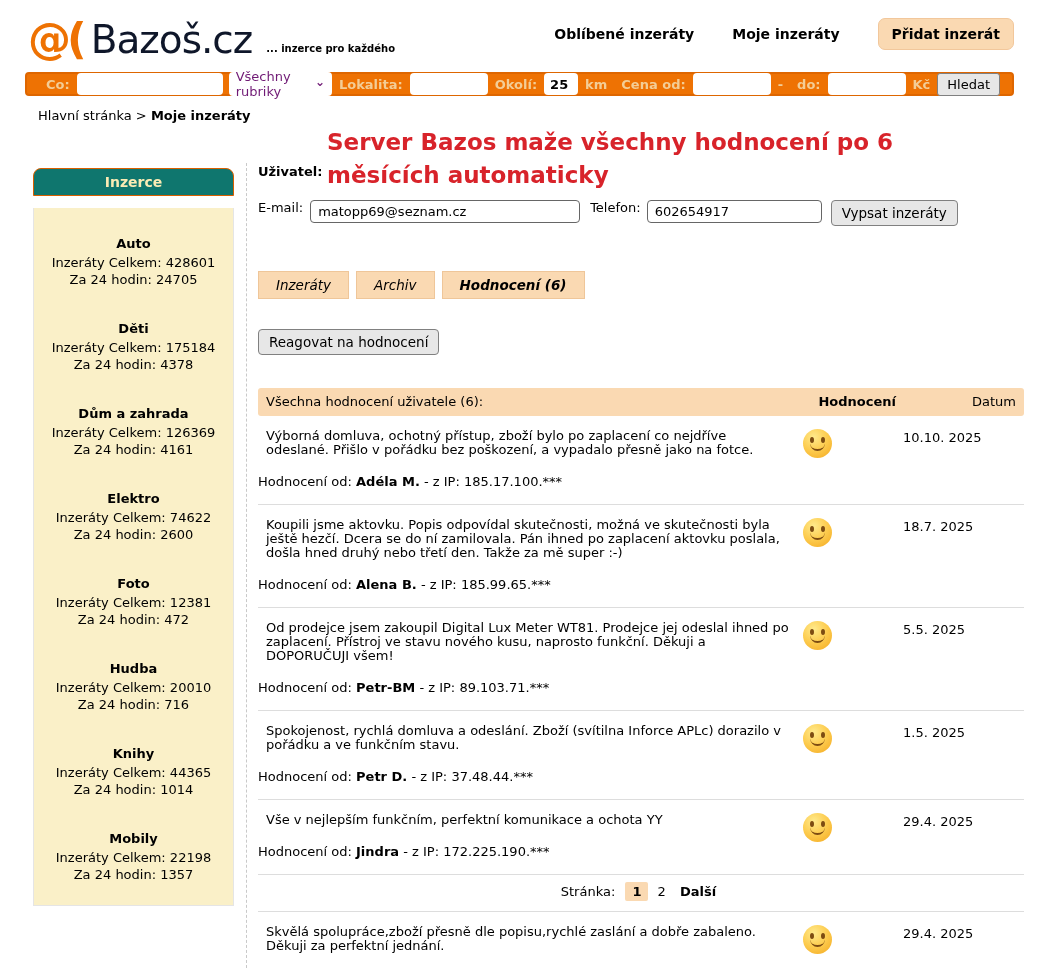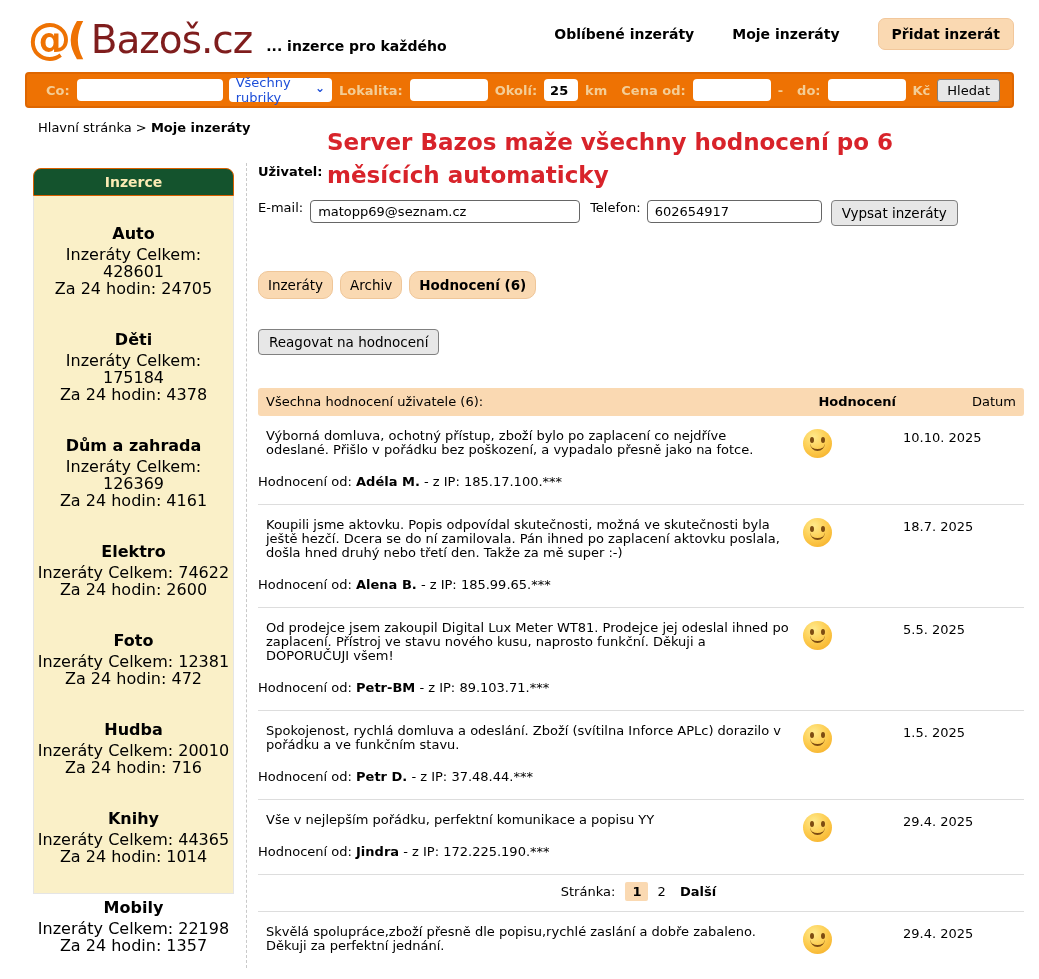--- a/index.html
+++ b/index.html
@@ -4,74 +4,74 @@
 <style>
   * { box-sizing: border-box; }
   html,body { margin:0; padding:0; background:#fff; }
   body { font-family:"DejaVu Sans", sans-serif; color:#000; }
   .page { position:relative; width:1039px; height:979px; overflow:hidden; background:#fff; }
 
   
   .top { display:flex; align-items:flex-end; padding:10px 25px 8px 28px; height:70px; }
   .logo-wrap { display:flex; align-items:flex-end; cursor:pointer; }
   .logo-at { color:#EE7203; font-size:43px; font-weight:bold; letter-spacing:-4px; line-height:46px; }
-  .logo-text { font-size:39px; color:#7f1d1d; margin-left:8px; letter-spacing:-1px; line-height:44px; }
-  .tagline { font-size:14px; font-weight:bold; margin-left:14px; padding-bottom:8px; }
+  .logo-text { font-size:39px; color:#0f172a; margin-left:8px; letter-spacing:-1px; line-height:44px; }
+  .tagline { font-size:10px; font-weight:bold; margin-left:14px; padding-bottom:8px; }
   .top-nav { margin-left:auto; display:flex; align-items:center; gap:38px; padding-bottom:12px; }
   .nav-link { font-weight:bold; font-size:14px; cursor:pointer; }
   .add-btn { background:#FAD9B2; border:1px solid #f2c79b; border-radius:7px; padding:7px 13px;
              font-weight:bold; font-size:14px; cursor:pointer; font-family:inherit; }
 
   
   .searchbar { margin:2px 25px 0; background:#EE7203; border:2px solid #de6600; border-radius:4px;
-               height:36px; display:flex; align-items:center; padding:0 12px; font-size:13px;
+               height:24px; display:flex; align-items:center; padding:0 12px; font-size:13px;
                font-weight:bold; color:#F3CD96; }
   .sb-label { margin:0 7px; white-space:nowrap; }
   .sb-input { height:22px; border:none; border-radius:4px; padding:1px 6px; font-size:13px;
               font-family:inherit; outline:none;font-weight:bold; }
   .sb-select { background:#fff; border-radius:4px; height:24px; display:flex; align-items:center;
-               padding:0 7px; color:#1d4ed8; font-weight:normal; margin-left:6px; cursor:pointer; }
+               padding:0 7px; color:#701a75; font-weight:normal; margin-left:6px; cursor:pointer; }
   .sb-select .chev { margin-left:7px; font-weight:bold; font-size:12px; margin-top:-4px; }
   .btn-gray { background:#e7e7e7; border:1px solid #808080; border-radius:3px; font-size:13px;
               padding:3px 9px; color:#000; font-family:inherit; cursor:pointer; }
 
   
   .breadcrumb { margin:12px 25px 0 38px; font-size:13px; }
   .breadcrumb .crumb-home { cursor:pointer; }
   .breadcrumb .crumb-current { font-weight:bold; }
 
   
   .vdivider { position:absolute; left:246px; top:163px; height:805px; border-left:1px dashed #c9c9c9; }
 
   
   .sidebar { position:absolute; left:33px; top:168px; width:201px; }
-  .sidebar-title { background:#14532d; border:1px solid #d85f00; border-radius:8px 8px 0 0;
+  .sidebar-title { background:#0f766e; border:1px solid #d85f00; border-radius:8px 8px 0 0;
                    color:#FBEBB4; text-align:center; font-weight:bold; font-size:14px; padding:5px 0; }
   .sidebar-body { background:#FAF0C8; border:1px solid #e5e5e5; border-top:none;
-                  padding:28px 0 10px; text-align:center; font-size:16px; height:698px; }
+                  padding:28px 0 10px; text-align:center; font-size:13px; height:698px;margin-top:12px; }
   .cat { margin-bottom:33px; }
   .cat-name { font-weight:bold; margin-bottom:3px; cursor:pointer; }
   .cat-line { line-height:17px; }
 
   
   .content { position:absolute; left:258px; top:150px; width:766px; }
   .notice { position:absolute; left:69px; top:-24px; width:600px; color:#D8232A; font-weight:bold;
             font-size:23px; line-height:33px; }
   .user-label { font-size:13px; font-weight:bold; margin-top:14px; }
   .form-row { margin-top:21px; display:flex; font-size:13px; }
   .text-input { border:1px solid #666; border-radius:4px; height:23px; padding:2px 7px; font-size:13px;
                 font-family:inherit; outline:none; }
   .email-input { width:270px; margin-left:7px; }
   .phone-label { margin-left:10px; }
   .phone-input { width:175px; margin-left:6px; }
   .list-btn { margin-left:9px; border-radius:4px; padding:4px 10px; font-size:13.5px; }
 
   .tabs { margin-top:45px; display:flex; gap:7px; }
-  .tab { background:#FAD9B2; border:1px solid #efc699; border-radius:10px; padding:5px 9px;
-         font-size:13.5px; font-family:inherit; cursor:pointer; }
+  .tab { background:#FAD9B2; border:1px solid #efc699; border-radius:0; padding:5px 17px;
+         font-size:13.5px; font-family:inherit; cursor:pointer;font-style:italic; }
   .tab.active { font-weight:bold; }
 
   .react-row { margin-top:30px; }
   .react-btn { border-radius:4px; padding:4px 10px; font-size:13.5px; }
 
   .table-header { margin-top:33px; background:#FAD9B2; border-radius:3px; display:flex;
                   padding:6px 8px 7px; font-size:13px; align-items:center;gap:44px; }
   .th-title { width:524px; }
   .th-rating { width:113px; font-weight:bold; }
   .th-date { flex:1; }
@@ -274,21 +274,21 @@
           <span>- z IP:</span>
           <span>37.48.44.***</span>
         </div>
       </div>
       <div class="review-smiley"><span class="smiley"></span></div>
       <div class="review-date">1.5. 2025</div>
     </div>
 
     <div class="review-row sep">
       <div class="review-main">
-        <div class="review-text">Vše v nejlepším pořádku, perfektní komunikace a popisu YY</div>
+        <div class="review-text">Vše v nejlepším funkčním, perfektní komunikace a ochota YY</div>
         <div class="review-from">
           <span>Hodnocení od:</span>
           <span class="rname">Jindra</span>
           <span>- z IP:</span>
           <span>172.225.190.***</span>
         </div>
       </div>
       <div class="review-smiley"><span class="smiley"></span></div>
       <div class="review-date">29.4. 2025</div>
     </div>

